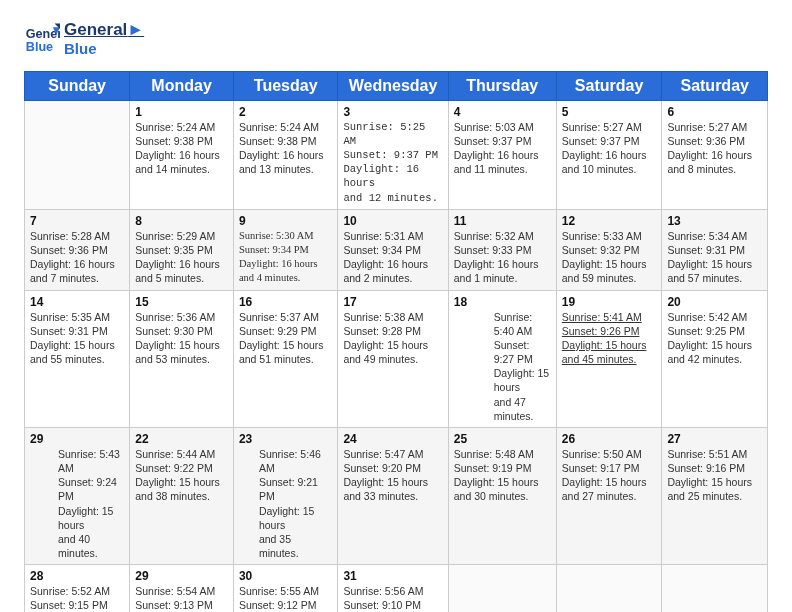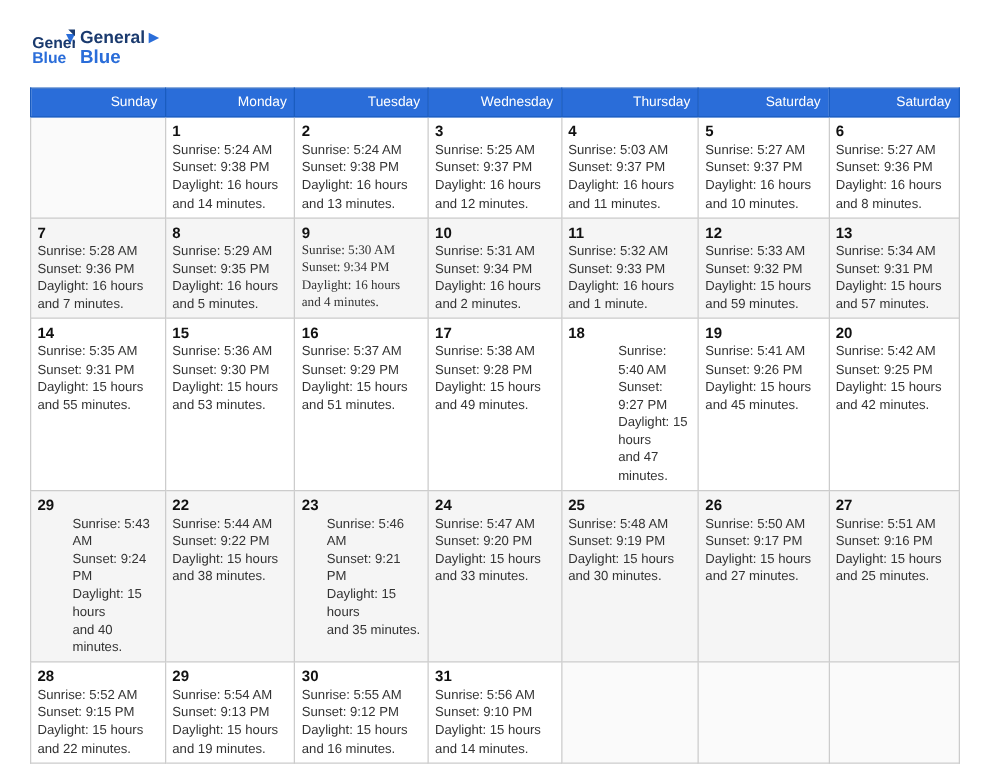--- a/index.html
+++ b/index.html
@@ -47,23 +47,23 @@
     }
     .calendar {
       width: 100%;
       border-collapse: collapse;
       font-size: 11px;
     }
     .calendar th {
       background: #2a6dd9;
       color: #fff;
       padding: 5px 6px;
-      text-align: right;
-      font-size: 11px;
-      font-weight: normal;
+      text-align: center;
+      font-size: 16px;
+      font-weight: bold;
       border: 1px solid #1a5cbf;
     }
     .calendar td {
       border: 1px solid #ccc;
       vertical-align: top;
       padding: 4px 5px;
       width: 113px;
       min-height: 78px;
       height: 78px;
       background: #fff;
@@ -95,21 +95,21 @@
 <div class="page">
   <div class="header">
     <div class="logo">
       <svg class="logo-icon" viewBox="0 0 40 40" xmlns="http://www.w3.org/2000/svg">
         <text x="2" y="20" font-size="14" font-weight="bold" fill="#1a3a6e">General</text>
         <text x="2" y="34" font-size="14" font-weight="bold" fill="#2a6dd9">Blue</text>
         <polygon points="32,8 40,8 36,16" fill="#2a6dd9"></polygon>
         <polygon points="34,4 40,4 40,10" fill="#1a3a6e"></polygon>
       </svg>
       <div>
-        <div style="font-size:14px;font-weight:bold;color:#1a3a6e;line-height:1.15;">General<span style="color:#2a6dd9;">►</span></div>
+        <div style="font-size:17px;font-weight:bold;color:#1a3a6e;line-height:1.15;text-decoration:underline;">General<span style="color:#2a6dd9;">►</span></div>
         <div style="font-size:15px;font-weight:bold;color:#2a6dd9;line-height:1.15;">Blue</div>
       </div>
     </div>
     <div class="title-block">
       <div class="month-title"></div>
       <div class="location"></div>
     </div>
   </div>
 
   <table class="calendar">
@@ -136,21 +136,21 @@
           </td>
           <td>
             <div class="day-number">2</div>
             <div class="day-info" style="white-space: pre-line;">Sunrise: 5:24 AM
 Sunset: 9:38 PM
 Daylight: 16 hours
 and 13 minutes.</div>
           </td>
           <td>
             <div class="day-number">3</div>
-            <div class="day-info" style="white-space: pre-line;">Sunrise: 5:25 AM
+            <div class="day-info" style="white-space: pre-line; font-family: Liberation Mono, monospace;">Sunrise: 5:25 AM
 Sunset: 9:37 PM
 Daylight: 16 hours
 and 12 minutes.</div>
           </td>
           <td>
             <div class="day-number">4</div>
             <div class="day-info" style="white-space: pre-line;">Sunrise: 5:03 AM
 Sunset: 9:37 PM
 Daylight: 16 hours
 and 11 minutes.</div>
@@ -252,21 +252,21 @@
           </td>
           <td>
             <div class="day-number">18</div>
             <div class="day-info" style="white-space: pre-line; margin-left: 40px;">Sunrise: 5:40 AM
 Sunset: 9:27 PM
 Daylight: 15 hours
 and 47 minutes.</div>
           </td>
           <td>
             <div class="day-number">19</div>
-            <div class="day-info" style="white-space: pre-line;">Sunrise: 5:41 AM
+            <div class="day-info" style="white-space: pre-line; text-decoration: underline;">Sunrise: 5:41 AM
 Sunset: 9:26 PM
 Daylight: 15 hours
 and 45 minutes.</div>
           </td>
           <td>
             <div class="day-number">20</div>
             <div class="day-info" style="white-space: pre-line;">Sunrise: 5:42 AM
 Sunset: 9:25 PM
 Daylight: 15 hours
 and 42 minutes.</div>

